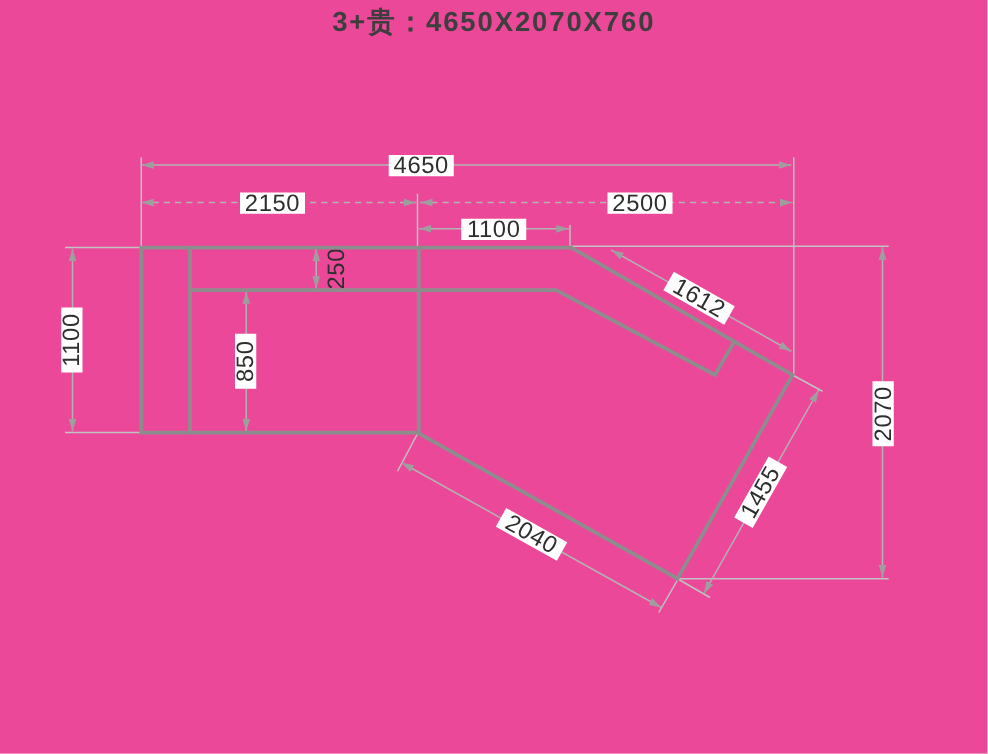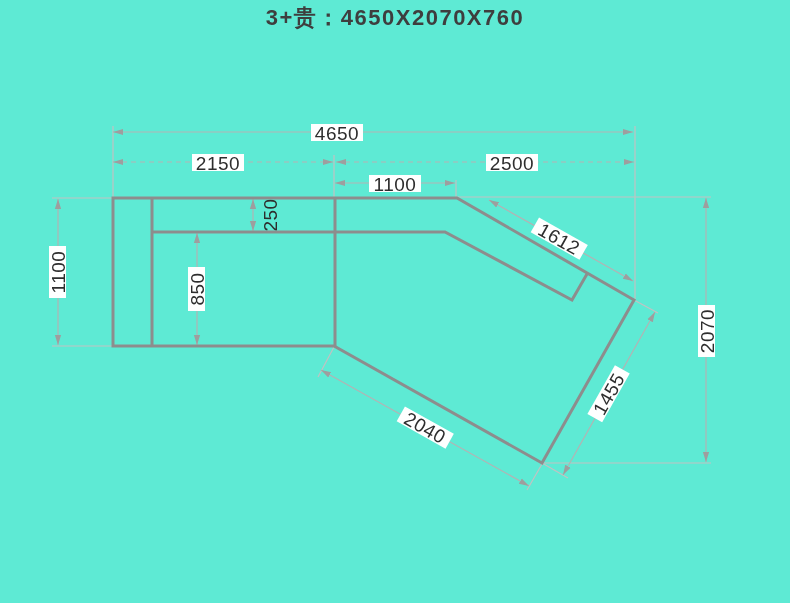--- a/index.html
+++ b/index.html
@@ -1,20 +1,20 @@
 <!DOCTYPE html>
 <html><head>
 <meta charset="utf-8">
 <style>
   html, body { margin: 0; padding: 0; background: #ffffff; }
   .canvas {
     position: relative;
     width: 790px;
     height: 603px;
-    background: #5eead4;
+    background: #ec4899;
     font-family: "Liberation Sans", sans-serif;
     overflow: hidden;
   }
   .title {
     position: absolute;
     top: 3px;
     left: 0;
     width: 100%;
     text-align: center;
     font-size: 22px;

